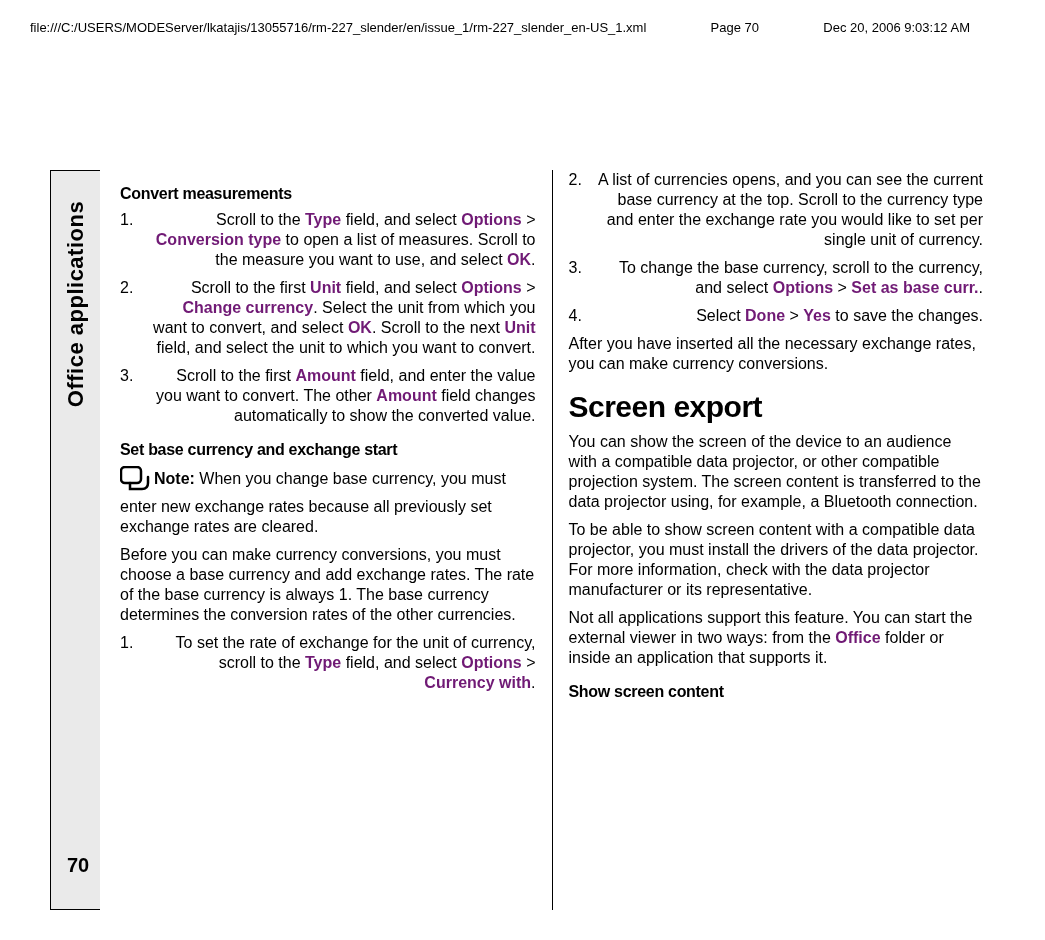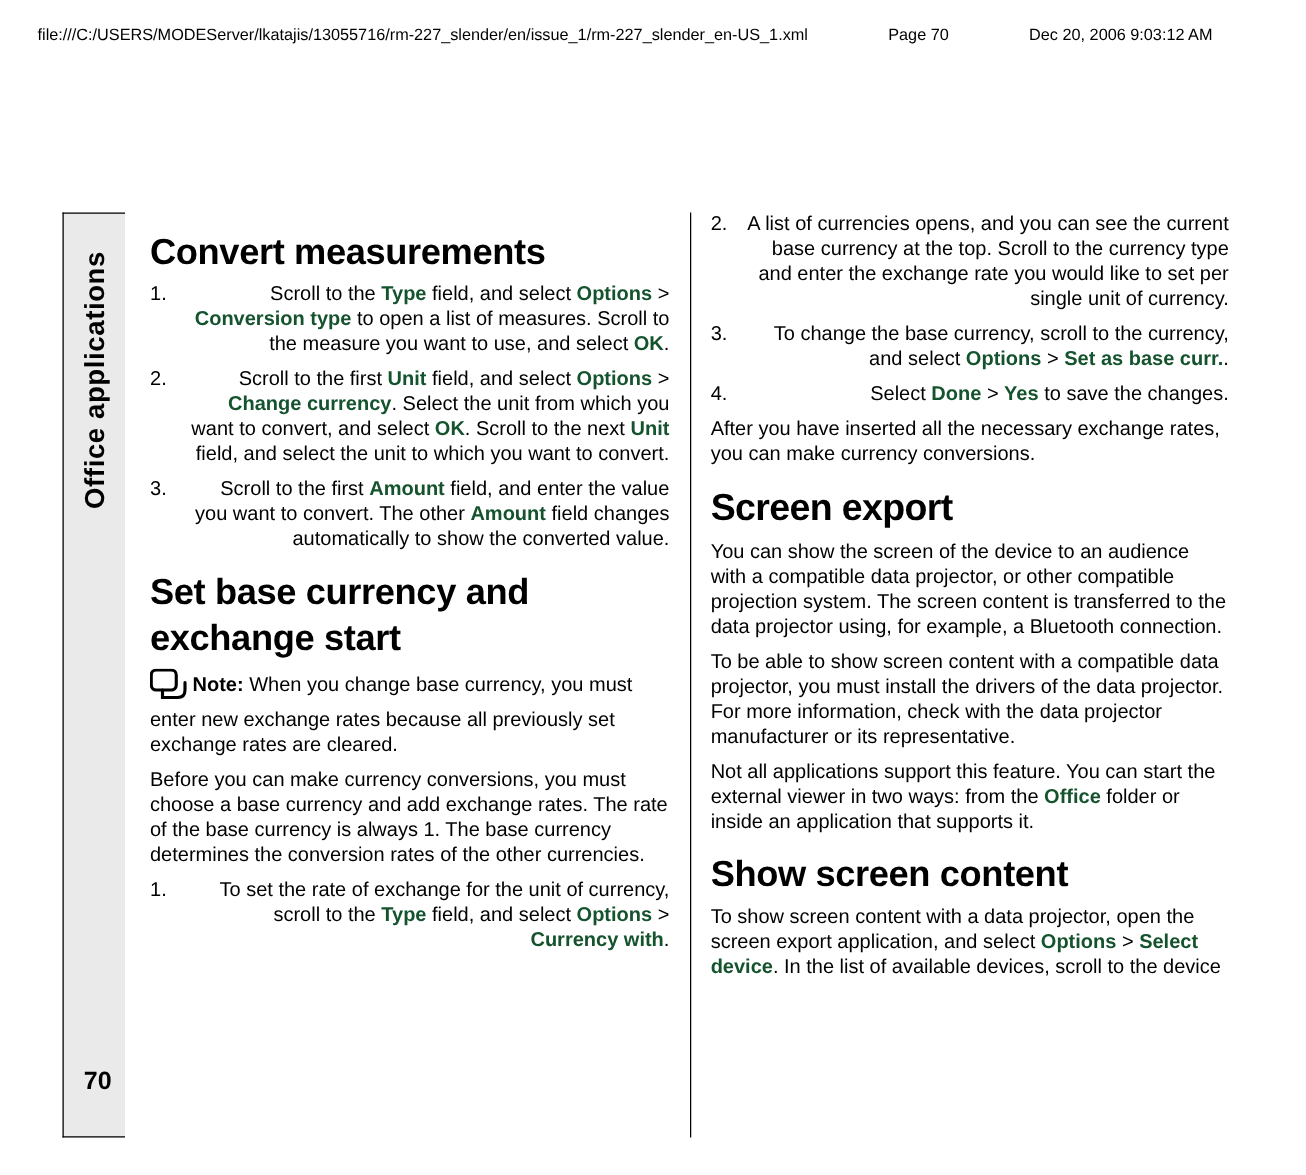--- a/index.html
+++ b/index.html
@@ -8,27 +8,27 @@
   .header { position: absolute; top: 20px; left: 30px; right: 30px; font-size: 13px; display: flex; justify-content: space-between; }
   .content-frame { position: absolute; top: 170px; left: 50px; width: 945px; height: 740px; }
   .side-tab { position: absolute; left: 0; top: 0; width: 50px; height: 740px; background: #eaeaea; border: 1px solid #000; border-right: none; }
   .side-tab .tab-label { position: absolute; left: 50%; top: 120px; transform: translateX(-50%) rotate(-90deg); transform-origin: center; font-size: 22px; font-weight: bold; letter-spacing: 0.5px; white-space: nowrap; }
   .page-num { position: absolute; left: 16px; bottom: 32px; font-size: 20px; font-weight: bold; }
   .columns { position: absolute; left: 60px; top: 0; right: 0; bottom: 0; display: flex; gap: 0; font-size: 16px; line-height: 1.25; }
   .col { width: 50%; padding: 0 12px 0 10px; }
   .col:first-child { border-right: 1px solid #000; padding-right: 16px; }
   .col:last-child { padding-left: 16px; }
   h1 { font-size: 30px; font-weight: 700; margin: 14px 0 6px; letter-spacing: -0.5px; }
-  h2 { font-size: 29px; font-weight: 700; margin: 14px 0 6px; letter-spacing: -0.3px; }
+  h2 { font-size: 16px; font-weight: 700; margin: 14px 0 6px; letter-spacing: -0.3px; }
   p { margin: 0 0 8px 0; }
   ol { list-style: none; padding: 0; margin: 0 0 8px 0; counter-reset: li; }
   ol.start2 { counter-reset: li 1; }
   ol > li { position: relative; padding-left: 28px; margin: 0 0 8px 0; text-align: right; }
   ol > li::before { counter-increment: li; content: counter(li) "."; position: absolute; left: 0; top: 0; font-weight: normal; }
-  .ui { color: #14532d; font-weight: bold; }
+  .ui { color: #701a75; font-weight: bold; }
   .note-row { display: block; margin-bottom: 8px; }
   .note-icon { display: inline-block; vertical-align: -8px; margin-right: 4px; }
   .note-label { font-weight: bold; }
 </style>
 </head>
 <body>
 <div class="page">
 
 <div class="header">
   <span>file:///C:/USERS/MODEServer/lkatajis/13055716/rm-227_slender/en/issue_1/rm-227_slender_en-US_1.xml</span>
@@ -75,18 +75,17 @@
         <li><span>Select </span><span class="ui">Done</span><span> &gt; </span><span class="ui">Yes</span><span> to save the changes.</span></li>
       </ol>
       <p>After you have inserted all the necessary exchange rates, you can make currency conversions.</p>
 
       <h1>Screen export</h1>
       <p>You can show the screen of the device to an audience with a compatible data projector, or other compatible projection system. The screen content is transferred to the data projector using, for example, a Bluetooth connection.</p>
       <p>To be able to show screen content with a compatible data projector, you must install the drivers of the data projector. For more information, check with the data projector manufacturer or its representative.</p>
       <p><span>Not all applications support this feature. You can start the external viewer in two ways: from the </span><span class="ui">Office</span><span> folder or inside an application that supports it.</span></p>
 
       <h2>Show screen content</h2>
-      <p><span>To show screen content with a data projector, open the screen export application, and select </span><span class="ui">Options</span><span> &gt; </span><span class="ui">Select device</span><span>. In the list of available devices, scroll to the device</span></p>
     </div>
   </div>
 </div>
 
 </div>
 
 </body></html>

